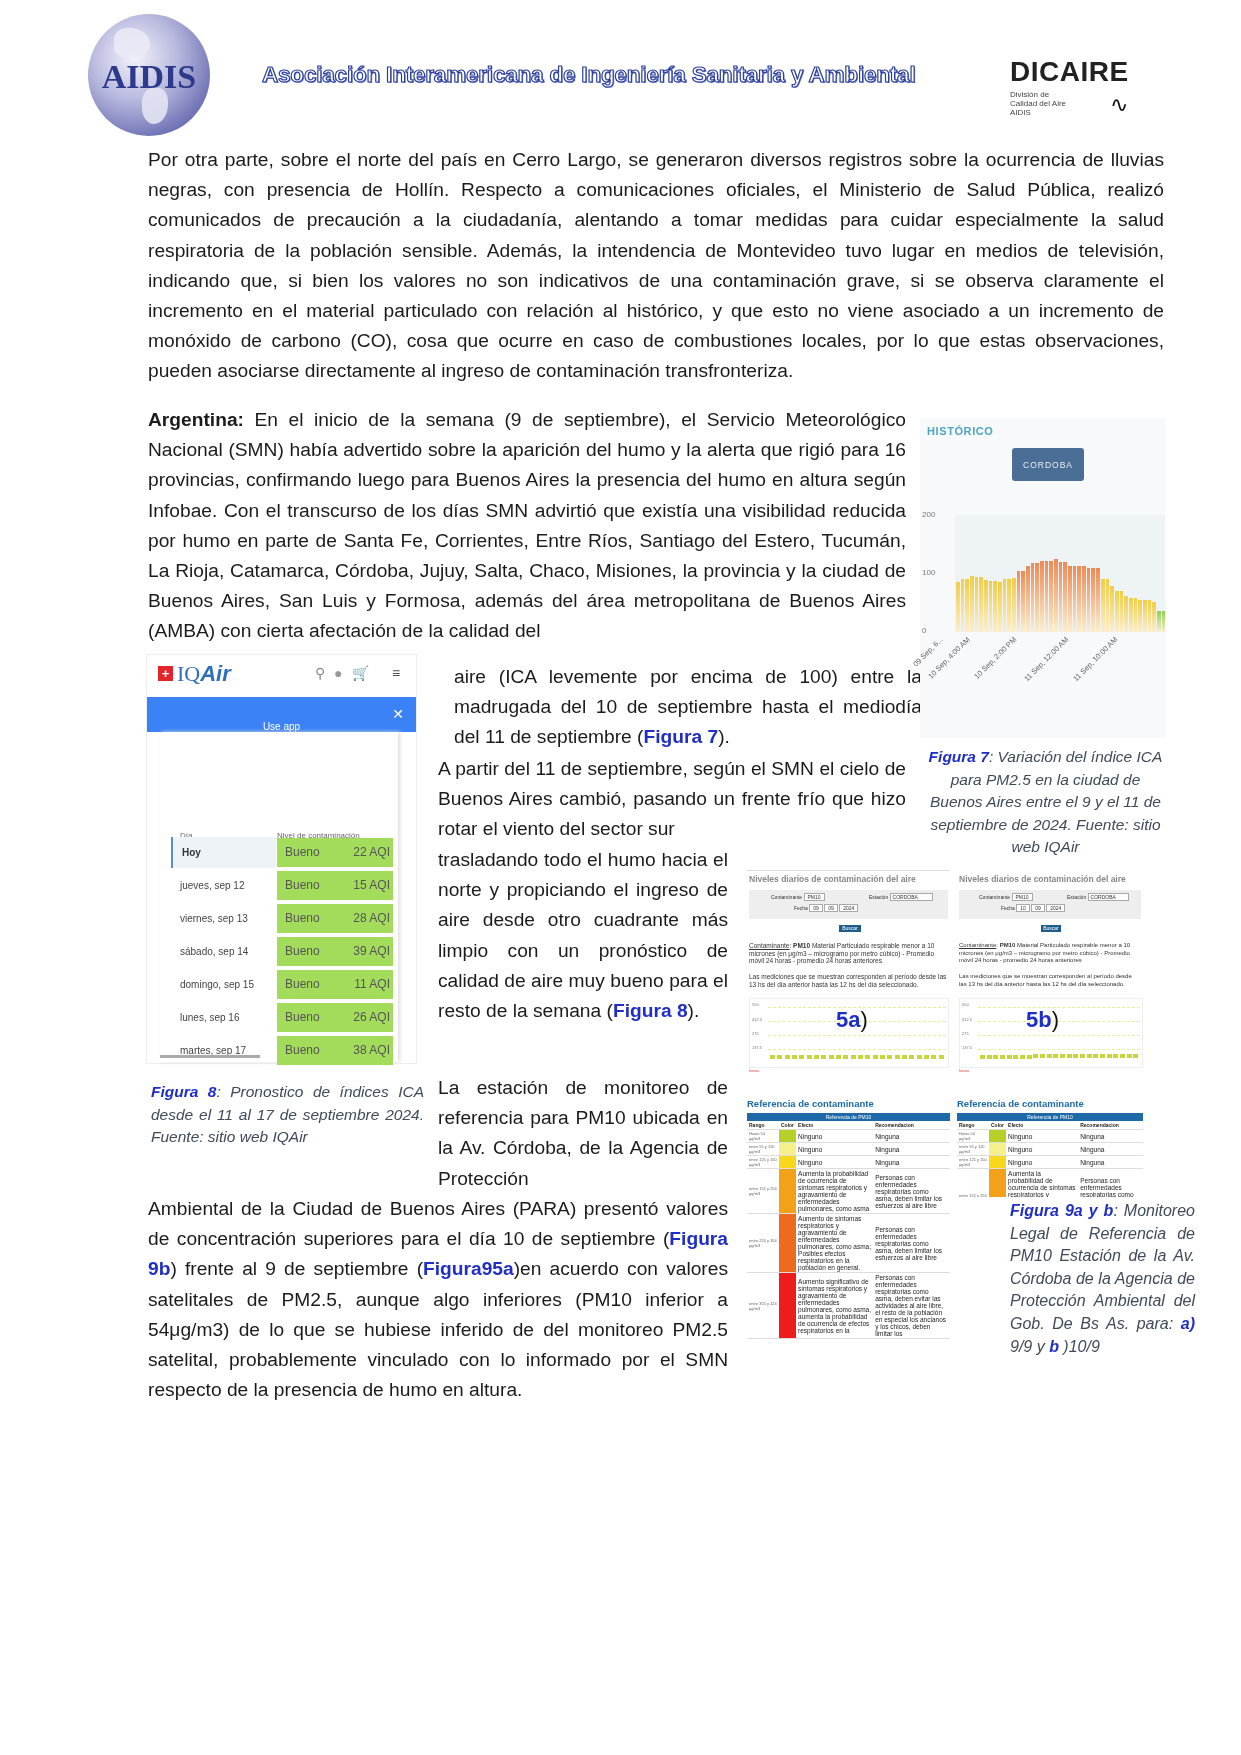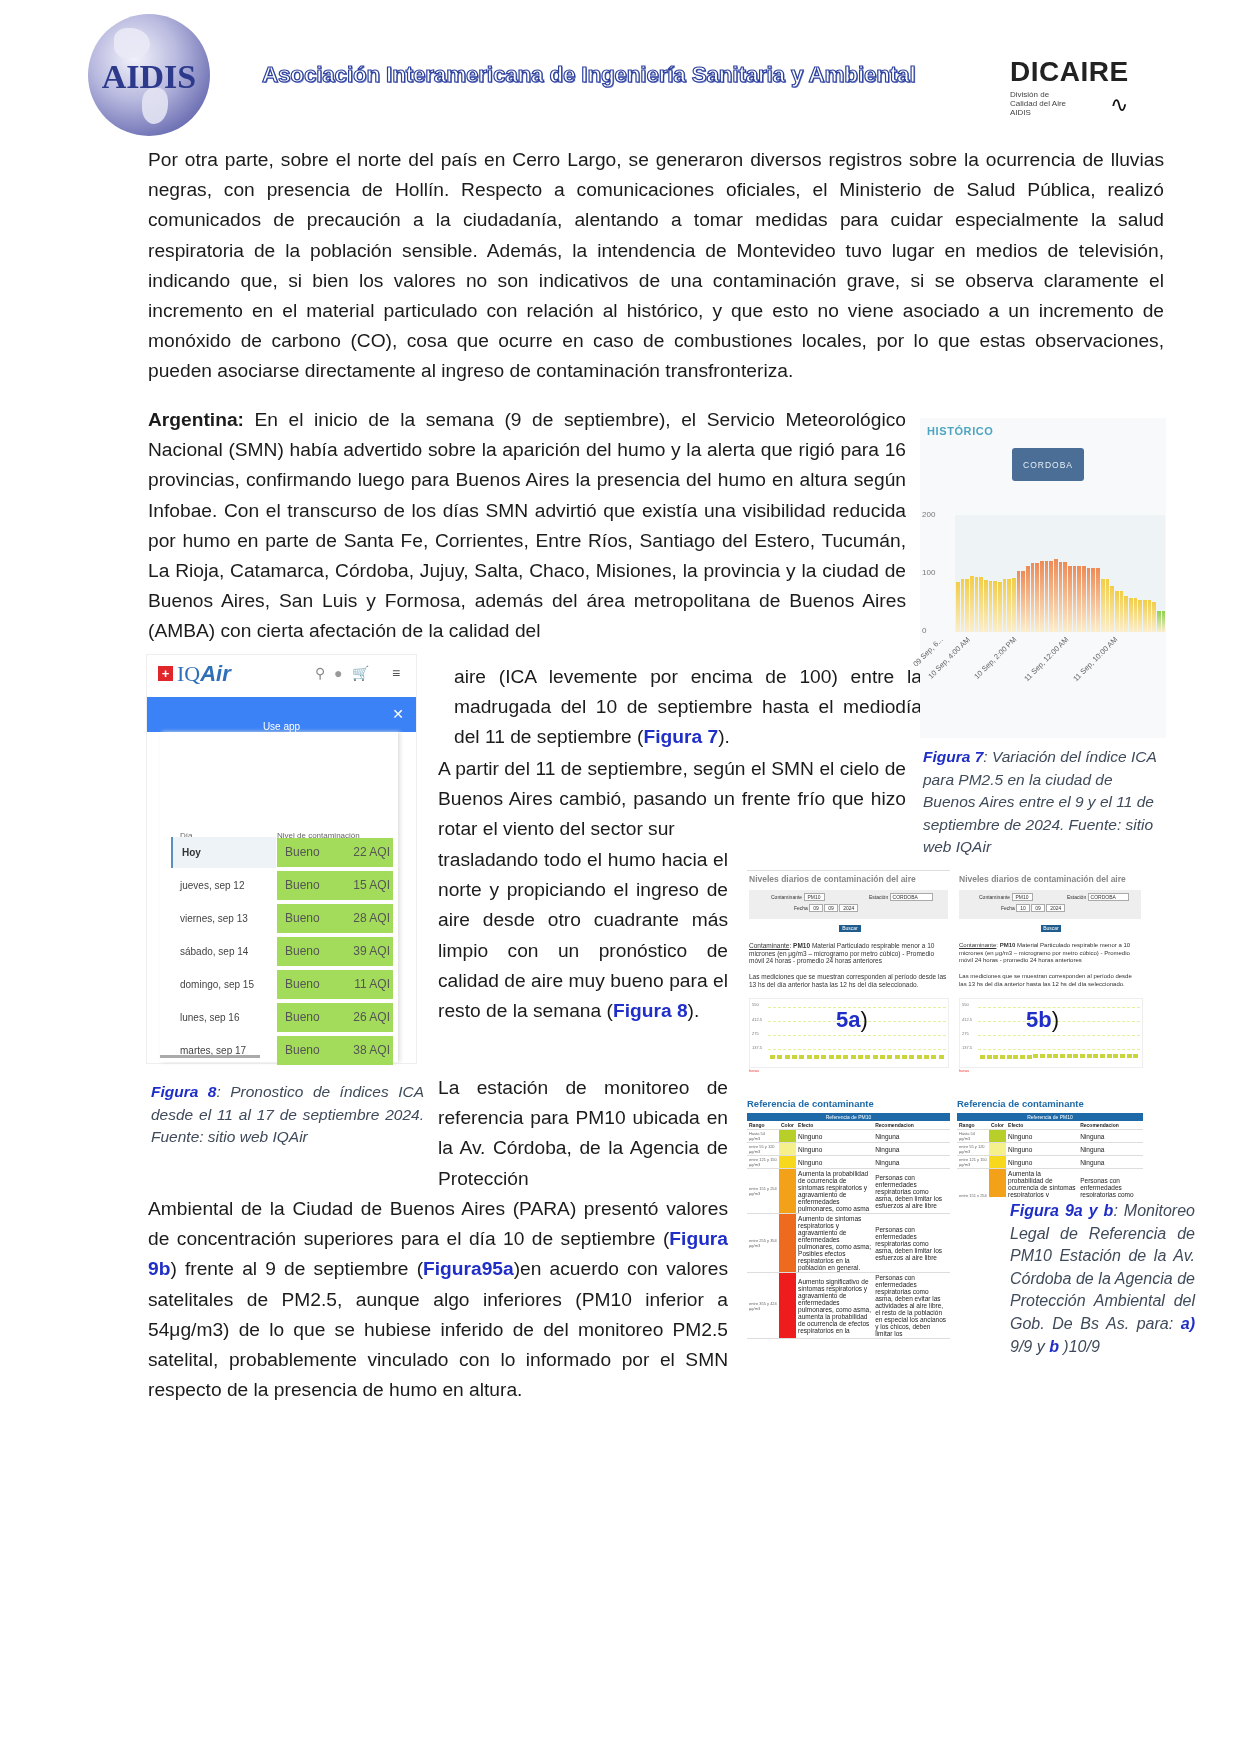--- a/index.html
+++ b/index.html
@@ -154,21 +154,21 @@
         <div class="bar" style="height: 21.06px; background: linear-gradient(rgb(143, 209, 79), rgb(251, 238, 205));"></div>
         <div class="bar" style="height: 21.06px; background: linear-gradient(rgb(143, 209, 79), rgb(251, 238, 205));"></div>
       </div>
   </div>
   <div class="xtick" style="left:-20px; top:217px;">09 Sep, 6...</div>
   <div class="xtick" style="left:-10px; top:217px;">10 Sep, 4:00 AM</div>
   <div class="xtick" style="left:36px; top:217px;">10 Sep, 2:00 PM</div>
   <div class="xtick" style="left:85px; top:217px;">11 Sep, 12:00 AM</div>
   <div class="xtick" style="left:134px; top:217px;">11 Sep, 10:00 AM</div>
 </div>
-<p class="abs caption" style="left:923px; top:746px; width:245px; margin:0;"><b>Figura 7</b><span>: Variación del índice ICA para PM2.5 en la ciudad de Buenos Aires entre el 9 y el 11 de septiembre de 2024. Fuente: sitio web IQAir</span></p>
+<p class="abs caption" style="left:923px; top:746px; width:245px; margin:0;text-align:center;"><b>Figura 7</b><span>: Variación del índice ICA para PM2.5 en la ciudad de Buenos Aires entre el 9 y el 11 de septiembre de 2024. Fuente: sitio web IQAir</span></p>
 
 <div class="abs fig8">
   <div class="topbar">
     <div class="logo-cross">+</div>
     <div class="logo-txt">IQ<i>Air</i></div>
     <div class="ic" style="left:168px;">⚲</div>
     <div class="ic" style="left:187px; color:#999;">●</div>
     <div class="ic" style="left:205px;">🛒</div>
     <div class="ic" style="left:245px; color:#555;">≡</div>
   </div>

